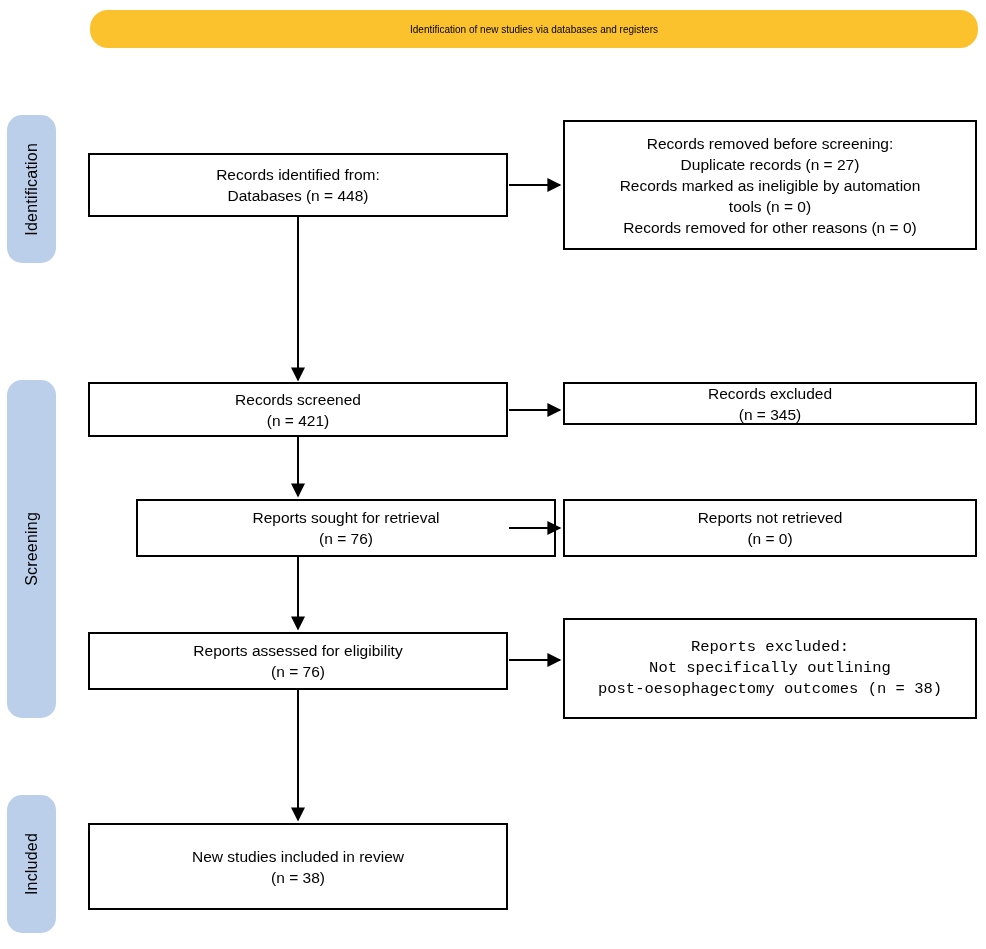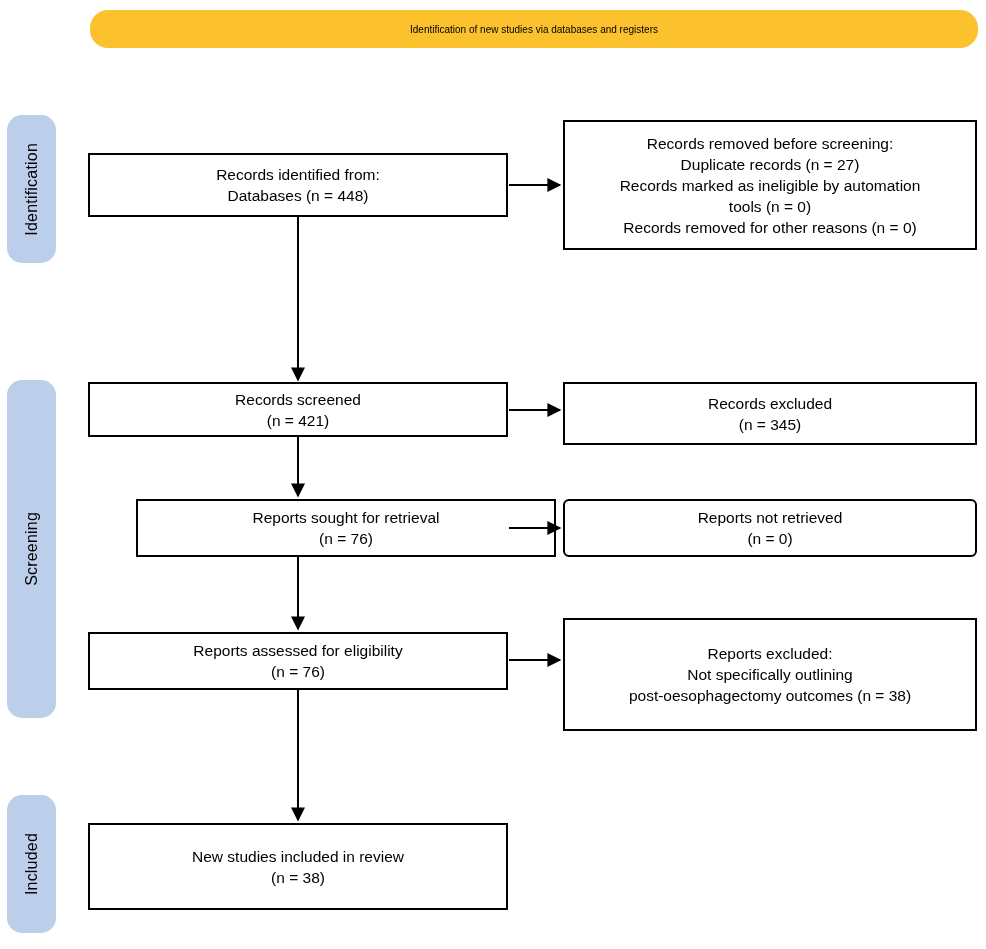--- a/index.html
+++ b/index.html
@@ -42,25 +42,25 @@
     display: flex; flex-direction: column;
     align-items: center; justify-content: center;
     text-align: center;
     font-size: 15.5px;
     line-height: 21px;
     padding: 14px 6px;
   }
   .b-identified    { left: 88px;  top: 153px; width: 420px; height: 64px; }
   .b-removed       { left: 563px; top: 120px; width: 414px; height: 130px; }
   .b-screened      { left: 88px;  top: 382px; width: 420px; height: 55px; }
-  .b-excluded      { left: 563px; top: 382px; width: 414px; height: 63px; }
+  .b-excluded      { left: 563px; top: 382px; width: 414px; height: 43px; }
   .b-sought        { left: 88px;  top: 499px; width: 420px; height: 58px; margin-left: 48px; }
-  .b-notretrieved  { left: 563px; top: 499px; width: 414px; height: 58px; border-radius: 6px; }
+  .b-notretrieved  { left: 563px; top: 499px; width: 414px; height: 58px; }
   .b-assessed      { left: 88px;  top: 632px; width: 420px; height: 58px; }
-  .b-repexcluded   { left: 563px; top: 618px; width: 414px; height: 113px; }
+  .b-repexcluded   { left: 563px; top: 618px; width: 414px; height: 101px; font-family: Liberation Mono, monospace; }
   .b-newincluded   { left: 88px;  top: 823px; width: 420px; height: 87px; }
   .arrows {
     position: absolute; left: 0; top: 0;
     pointer-events: none;
   }
   .arrows line { stroke: #000000; stroke-width: 2; }
 </style>
 </head>
 <body>
 

